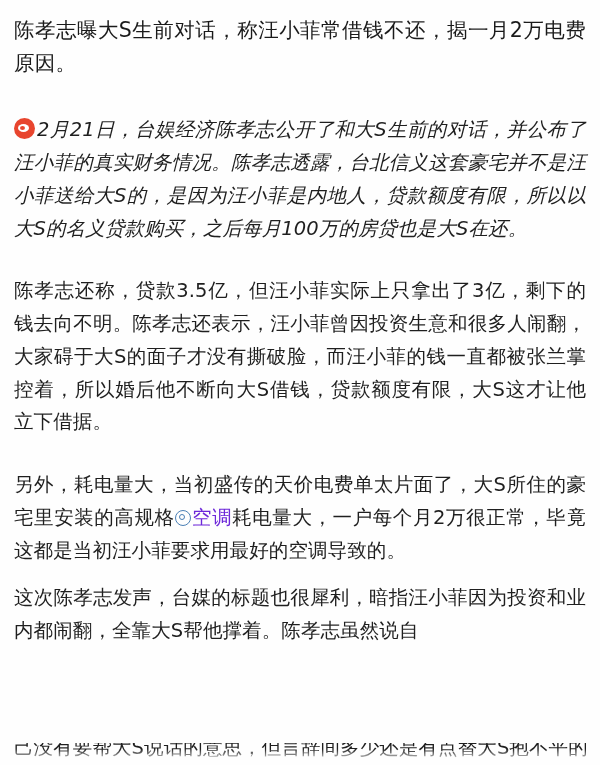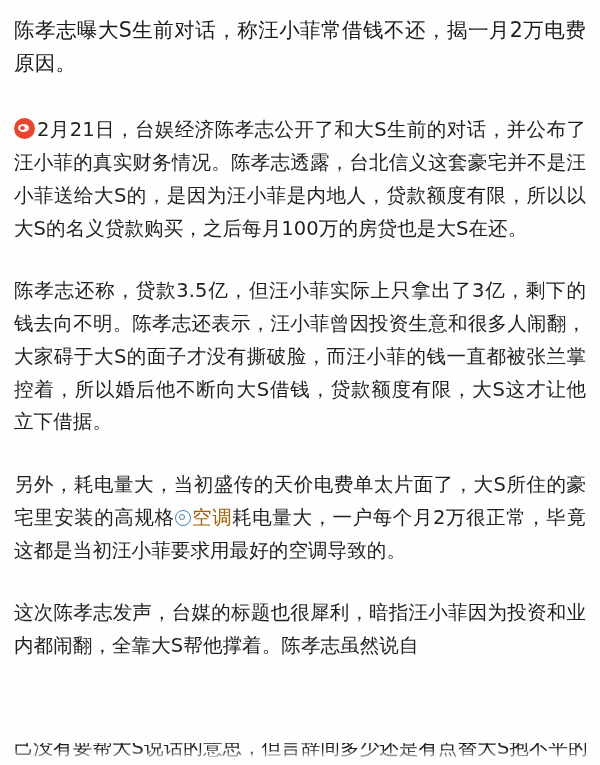--- a/index.html
+++ b/index.html
@@ -34,23 +34,24 @@
     font-size: 19.5px;
     line-height: 1.68;
     color: #1f1f1f;
     letter-spacing: 0.1px;
     margin: 30px 0 0 0;
     text-align: justify;
     text-justify: inter-character;
   }
   .para.first {
     margin-top: 34px;
+    font-style: italic;
   }
   .para.last {
-    margin-top: 30px;
+    margin-top: 15px;
   }
   .weibo-icon {
     display: inline-block;
     width: 21px;
     height: 21px;
     border-radius: 50%;
     background: #e8452e;
     position: relative;
     vertical-align: -3px;
     margin-right: 2px;
@@ -69,21 +70,21 @@
     content: "";
     position: absolute;
     width: 5px;
     height: 4px;
     border-radius: 50%;
     background: #e8452e;
     left: 6px;
     top: 8px;
   }
   .topic-link {
-    color: #a16207;
+    color: #6d28d9;
   }
   .topic-icon {
     display: inline-block;
     width: 16px;
     height: 16px;
     border-radius: 50%;
     border: 1.6px solid #4a7fb5;
     position: relative;
     vertical-align: -2px;
     margin-right: 1px;

